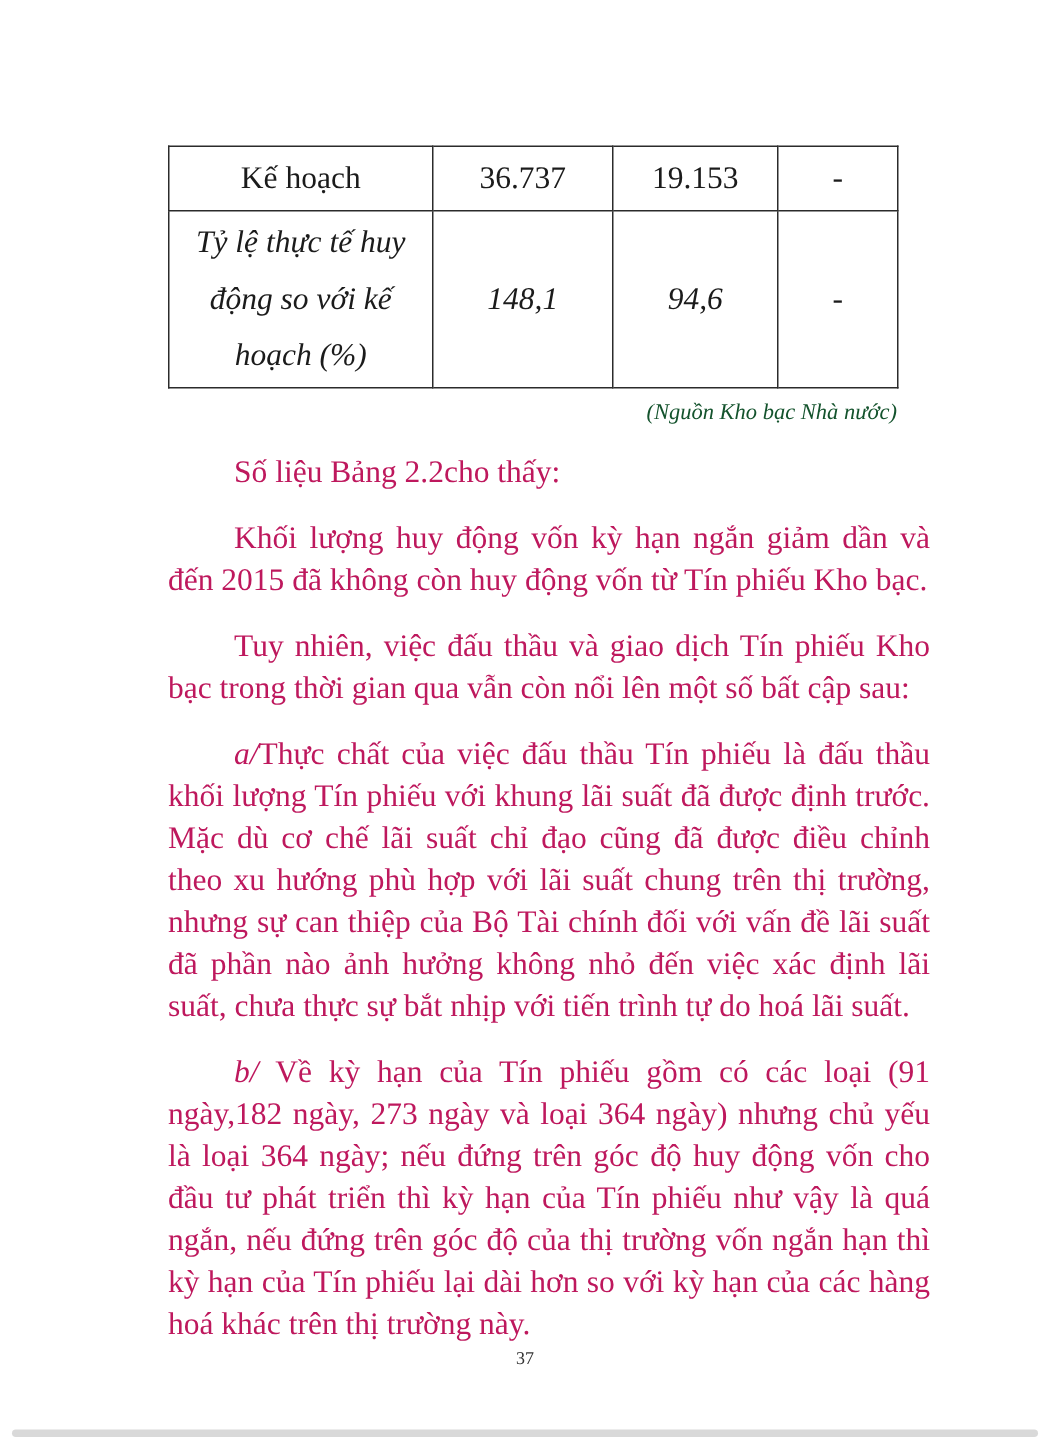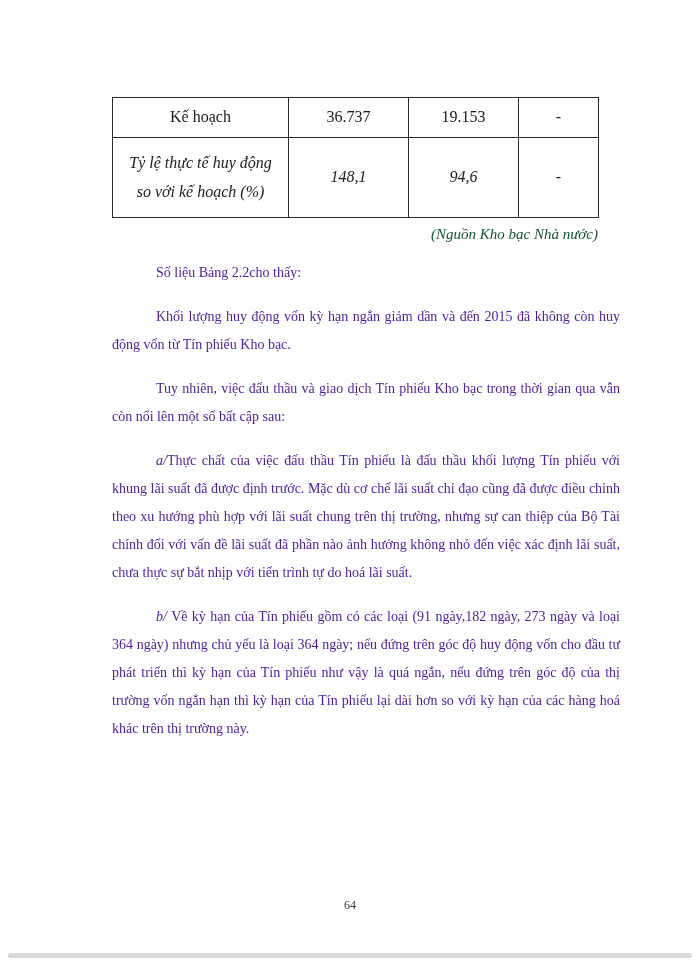--- a/index.html
+++ b/index.html
@@ -16,21 +16,21 @@
   .content {
     position: absolute;
     top: 97px;
     left: 112px;
     width: 508px;
   }
   table.data-table {
     border-collapse: collapse;
     width: 486px;
     table-layout: fixed;
-    font-size: 16px;
+    font-size: 21px;
     color: #1b1b1b;
   }
   table.data-table td {
     border: 1px solid #2b2b2b;
     text-align: center;
     vertical-align: middle;
     padding: 2px 8px;
     line-height: 1.8;
   }
   col.c-label { width: 176px; }
@@ -45,25 +45,25 @@
     width: 486px;
     text-align: right;
     font-style: italic;
     font-size: 15px;
     margin-top: 8px;
     color: #14532d;
   }
   .body-text { margin-top: 14px; }
   p.para {
     margin: 16px 0 7px 0;
-    font-size: 14px;
+    font-size: 21px;
     line-height: 28px;
     text-align: justify;
     text-indent: 44px;
-    color: #4c1d95;
+    color: #be185d;
   }
   p.para .lead { font-style: italic; }
   .page-number {
     position: absolute;
     left: 0;
     top: 898px;
     width: 100%;
     text-align: center;
     font-size: 12px;
     color: #333333;
@@ -112,15 +112,15 @@
     <div class="body-text">
       <p class="para"><span class="lead"></span><span>Số liệu Bảng 2.2cho thấy:</span></p>
       <p class="para"><span class="lead"></span><span>Khối lượng huy động vốn kỳ hạn ngắn giảm dần và đến 2015 đã không còn huy động vốn từ Tín phiếu Kho bạc.</span></p>
       <p class="para"><span class="lead"></span><span>Tuy nhiên, việc đấu thầu và giao dịch Tín phiếu Kho bạc trong thời gian qua vẫn còn nổi lên một số bất cập sau:</span></p>
       <p class="para"><span class="lead">a/</span><span>Thực chất của việc đấu thầu Tín phiếu là đấu thầu khối lượng Tín phiếu với khung lãi suất đã được định trước. Mặc dù cơ chế lãi suất chỉ đạo cũng đã được điều chỉnh theo xu hướng phù hợp với lãi suất chung trên thị trường, nhưng sự can thiệp của Bộ Tài chính đối với vấn đề lãi suất đã phần nào ảnh hưởng không nhỏ đến việc xác định lãi suất, chưa thực sự bắt nhịp với tiến trình tự do hoá lãi suất.</span></p>
       <p class="para"><span class="lead">b/ </span><span>Về kỳ hạn của Tín phiếu gồm có các loại (91 ngày,182 ngày, 273 ngày và loại 364 ngày) nhưng chủ yếu là loại 364 ngày; nếu đứng trên góc độ huy động vốn cho đầu tư phát triển thì kỳ hạn của Tín phiếu như vậy là quá ngắn, nếu đứng trên góc độ của thị trường vốn ngắn hạn thì kỳ hạn của Tín phiếu lại dài hơn so với kỳ hạn của các hàng hoá khác trên thị trường này.</span></p>
     </div>
 
   </div>
 
-  <div class="page-number">64</div>
+  <div class="page-number">37</div>
   <div class="bottom-edge"></div>
 </div>
 
 </body></html>

